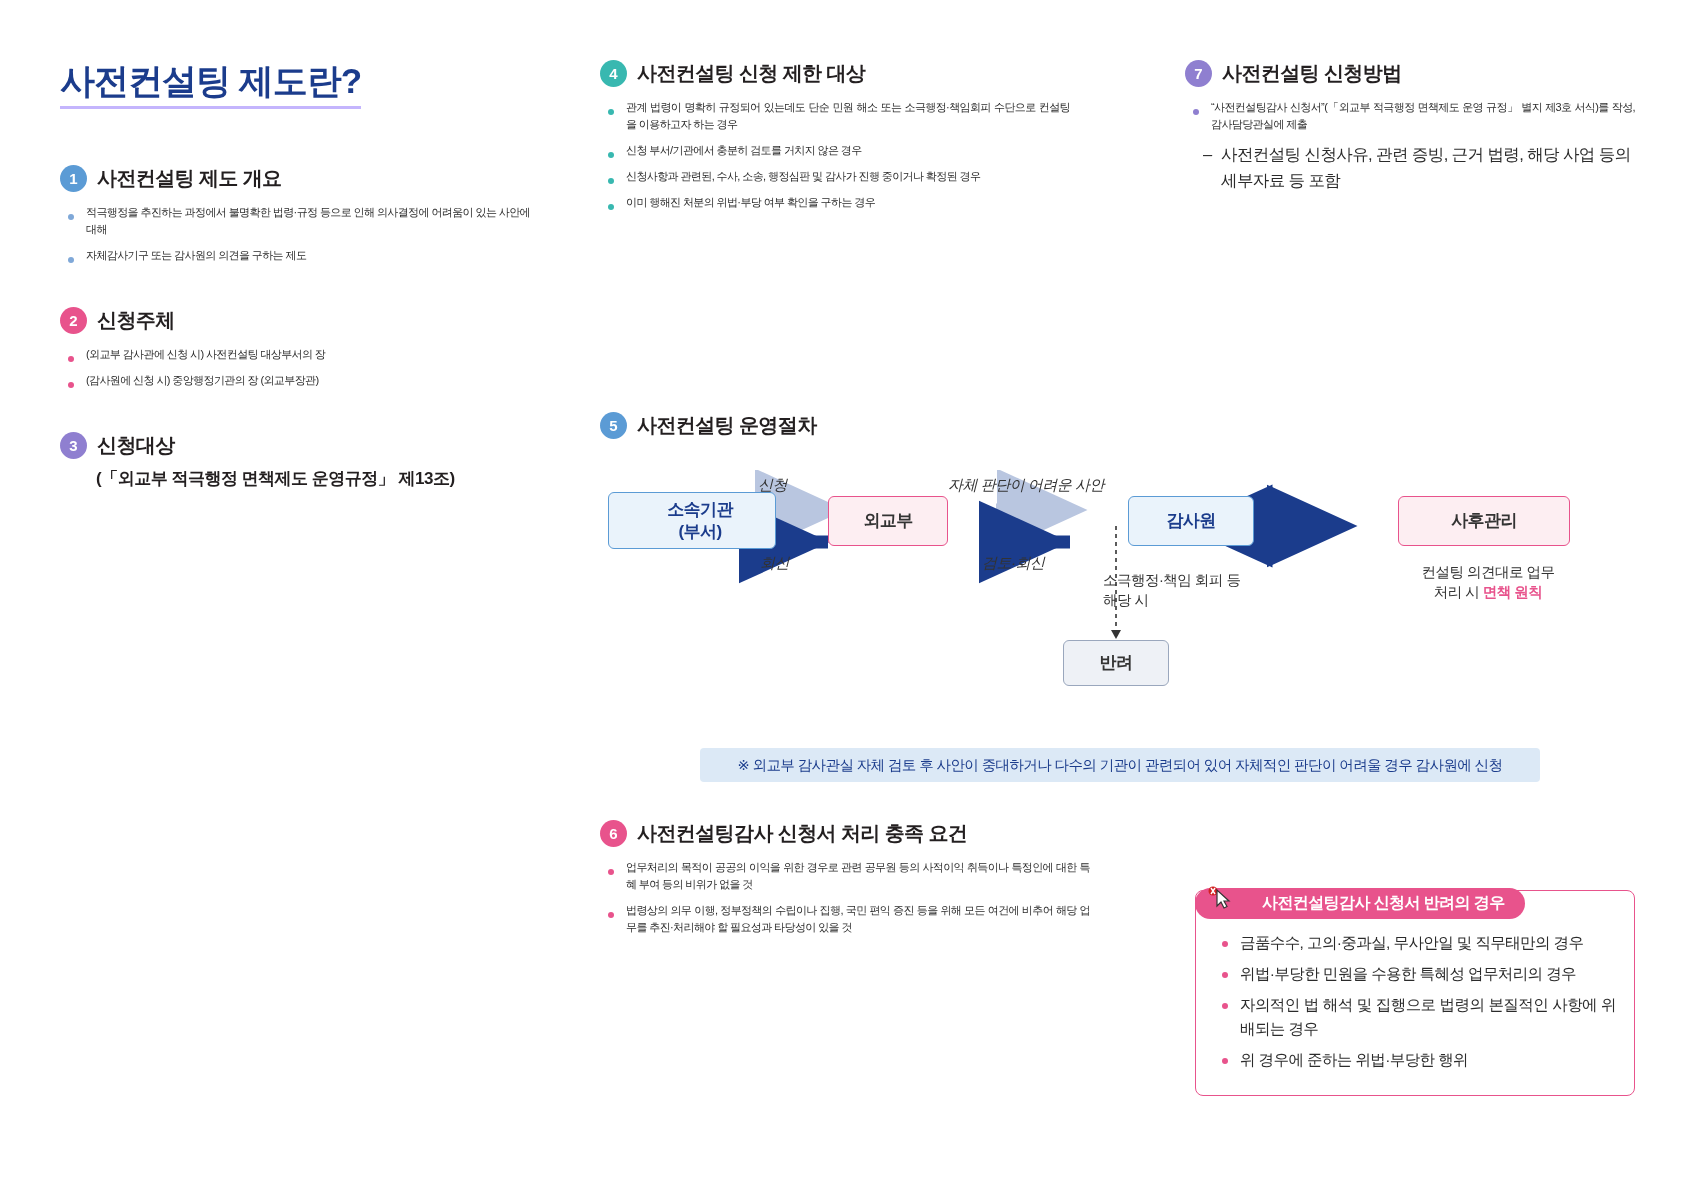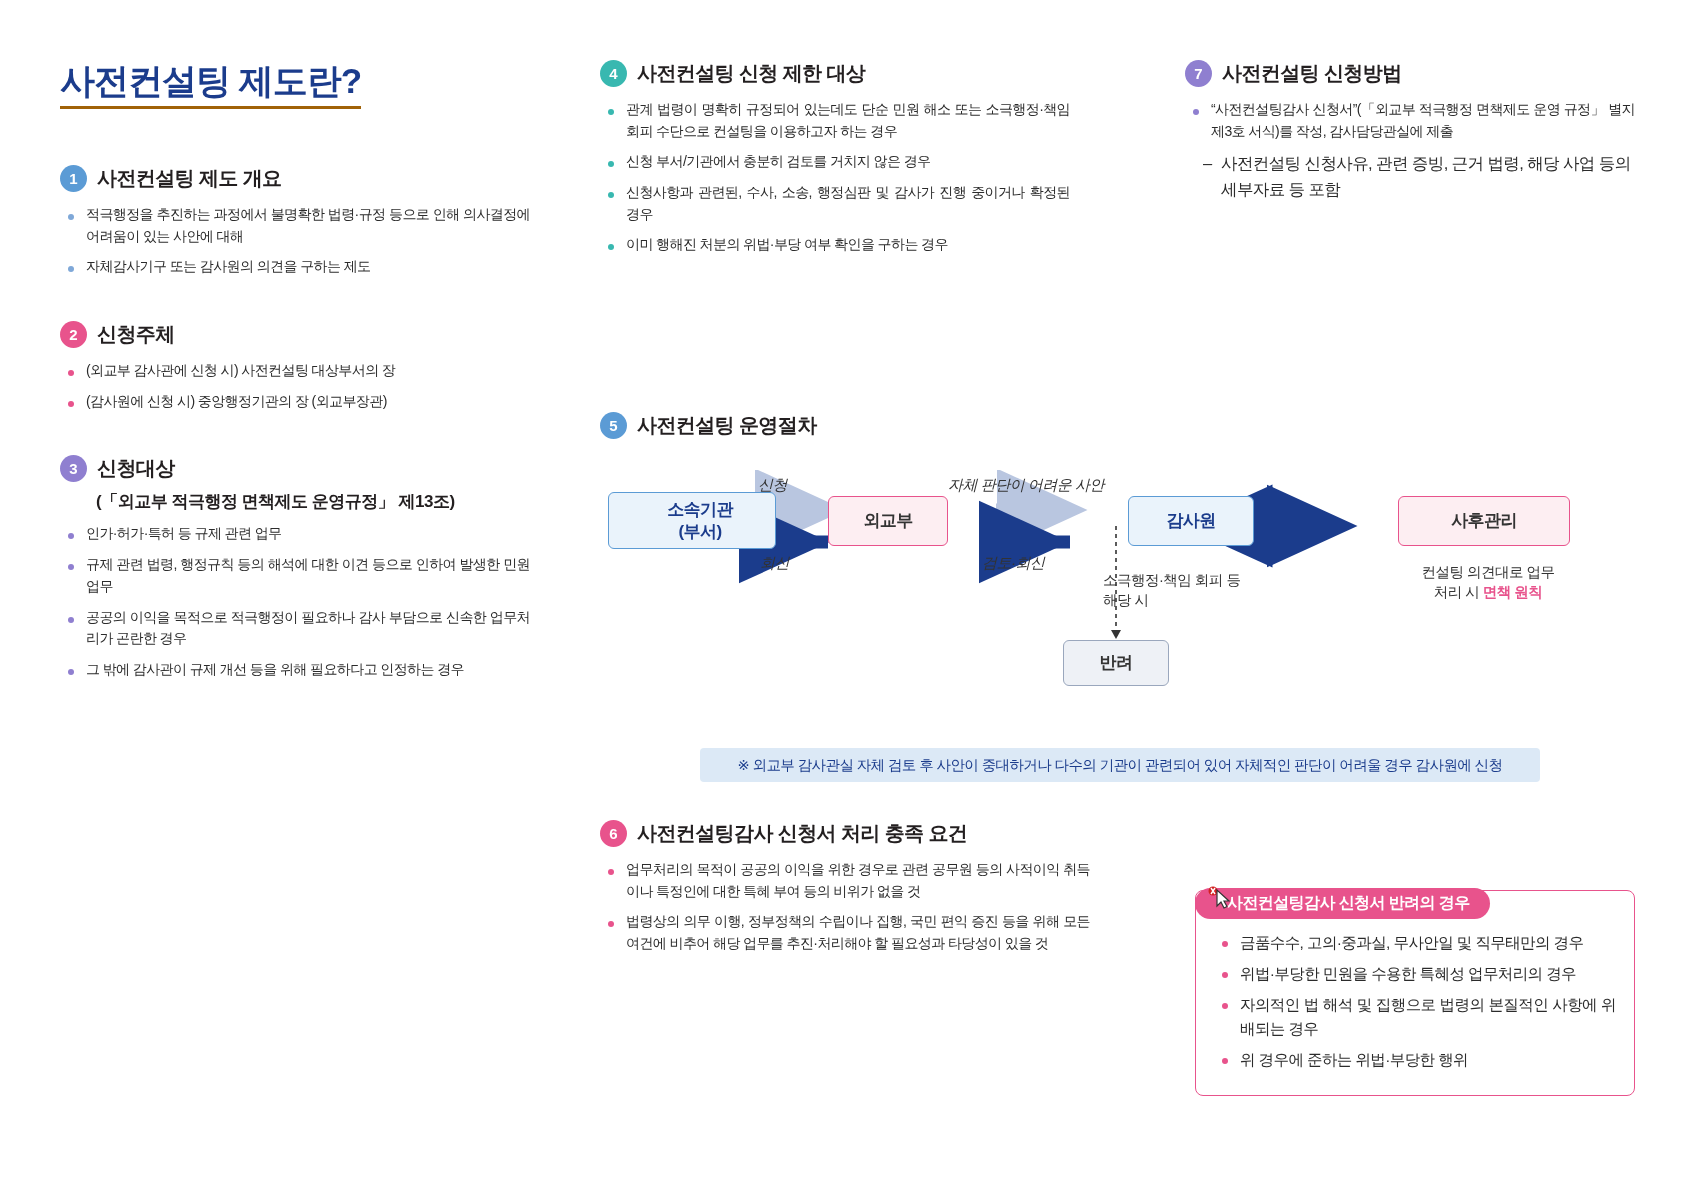--- a/index.html
+++ b/index.html
@@ -16,21 +16,21 @@
   
   .col{position:absolute;}
   .col1{left:60px;top:60px;width:470px;}
   .col2{left:600px;top:60px;width:470px;}
   .col3{left:1185px;top:60px;width:450px;}
 
   
   .main-title{
     font-size:35px;font-weight:bold;color:#1b3c8c;
     letter-spacing:-1px;
-    border-bottom:3px solid #a16207;
+    border-bottom:3px solid #c4b5fd;
     display:inline-block;
     padding-bottom:4px;
     line-height:1.2;
   }
 
   
   .sec{margin-bottom:8px;}
   .sec-head{display:flex;align-items:center;gap:10px;margin-bottom:12px;}
   .num{
     width:27px;height:27px;border-radius:50%;
@@ -38,21 +38,21 @@
     display:flex;align-items:center;justify-content:center;
     flex:0 0 auto;
   }
   .sec-title{font-size:20px;font-weight:bold;color:#231f20;letter-spacing:-0.6px;}
   .sec-sub{font-size:17px;font-weight:bold;color:#231f20;margin:-4px 0 10px 36px;letter-spacing:-0.5px;}
 
   
   ul.b{list-style:none;margin:0 0 0 6px;padding:0;}
   ul.b li{
     position:relative;padding-left:20px;margin-bottom:9px;
-    font-size:14px;line-height:1.55;letter-spacing:-0.6px;
+    font-size:11px;line-height:1.55;letter-spacing:-0.6px;
     color:#2b2b2b;text-align:justify;
   }
   ul.b li:before{
     content:"";position:absolute;left:2px;top:10px;
     width:6px;height:6px;border-radius:50%;background:#7fa8d8;
   }
   ul.b.pink li:before{background:#e8538c;}
   ul.b.purple li:before{background:#8f7fd0;}
   ul.b.teal li:before{background:#38b8b0;}
 
@@ -95,21 +95,21 @@
   .reject{
     position:absolute;left:1195px;top:890px;width:440px;
     border:1.5px solid #e8538c;border-radius:8px;
     padding:26px 18px 16px 18px;
     box-sizing:border-box;
   }
   .reject-tab{
     position:absolute;left:1195px;top:888px;
     background:#e8538c;color:#fff;border-radius:16px;
     font-size:16px;font-weight:bold;letter-spacing:-0.6px;
-    padding:5px 20px 5px 32px;
+    padding:5px 20px 5px 67px;
   }
   .cursor-ico{position:absolute;left:1208px;top:886px;width:26px;height:26px;}
   ul.b.rose li{font-size:15.5px;margin-bottom:7px;}
   ul.b.rose li:before{background:#e8538c;}
 
   
   .sec5{position:absolute;left:600px;top:412px;width:480px;}
   .sec6{position:absolute;left:600px;top:820px;width:490px;}
 </style>
 </head>
@@ -152,26 +152,20 @@
 
     <div class="gap-lg"></div>
 
     
     <div class="sec">
       <div class="sec-head">
         <div class="num" style="background:#8f7fd0">3</div>
         <div class="sec-title">신청대상</div>
       </div>
       <div class="sec-sub">(「외교부 적극행정 면책제도 운영규정」 제13조)</div>
-      <ul class="b purple">
-        <li>인가·허가·특허 등 규제 관련 업무</li>
-        <li>규제 관련 법령, 행정규칙 등의 해석에 대한 이견 등으로 인하여 발생한 민원 업무</li>
-        <li>공공의 이익을 목적으로 적극행정이 필요하나 감사 부담으로 신속한 업무처리가 곤란한 경우</li>
-        <li>그 밖에 감사관이 규제 개선 등을 위해 필요하다고 인정하는 경우</li>
-      </ul>
     </div>
   </div>
 
   <div class="col col2">
 
     <div class="sec">
       <div class="sec-head">
         <div class="num" style="background:#38b8b0">4</div>
         <div class="sec-title">사전컨설팅 신청 제한 대상</div>
       </div>

